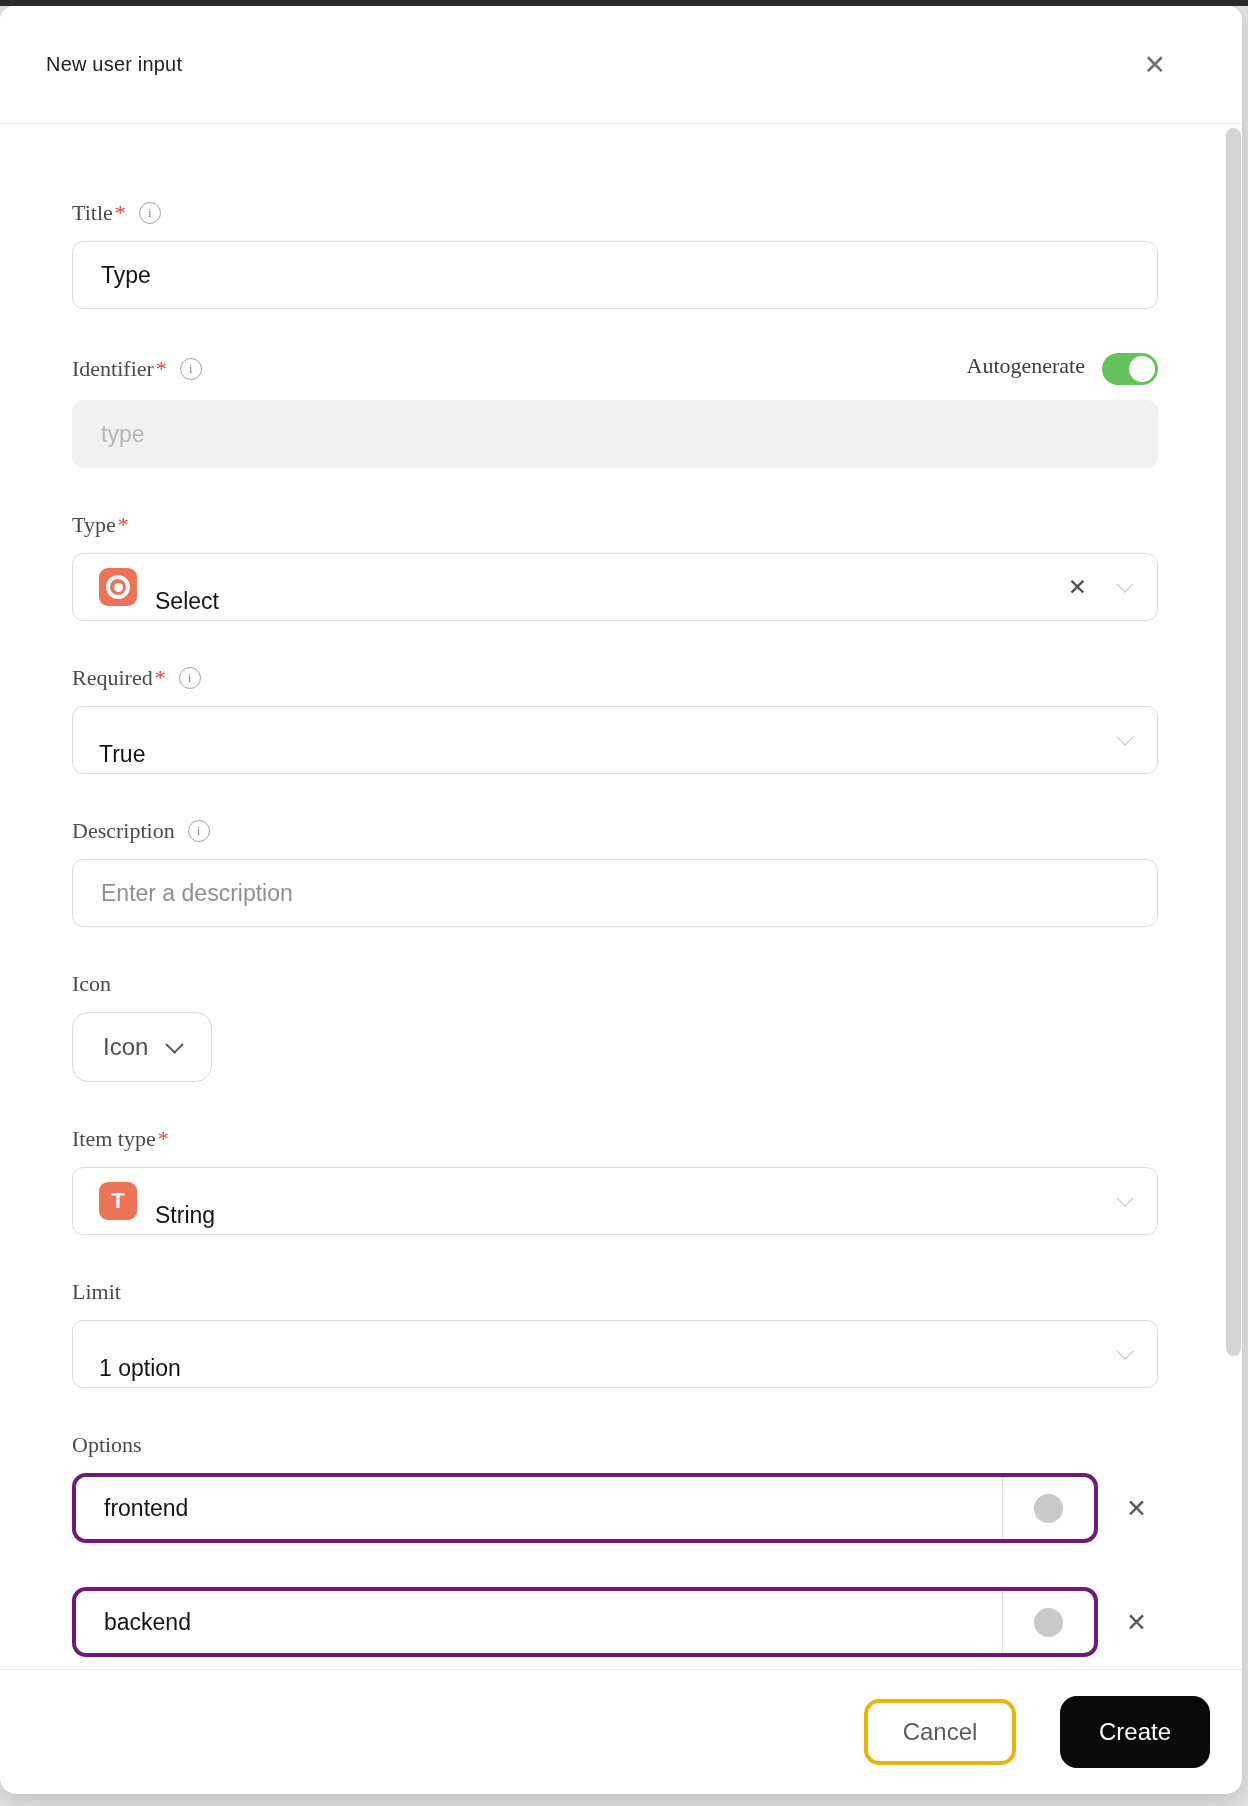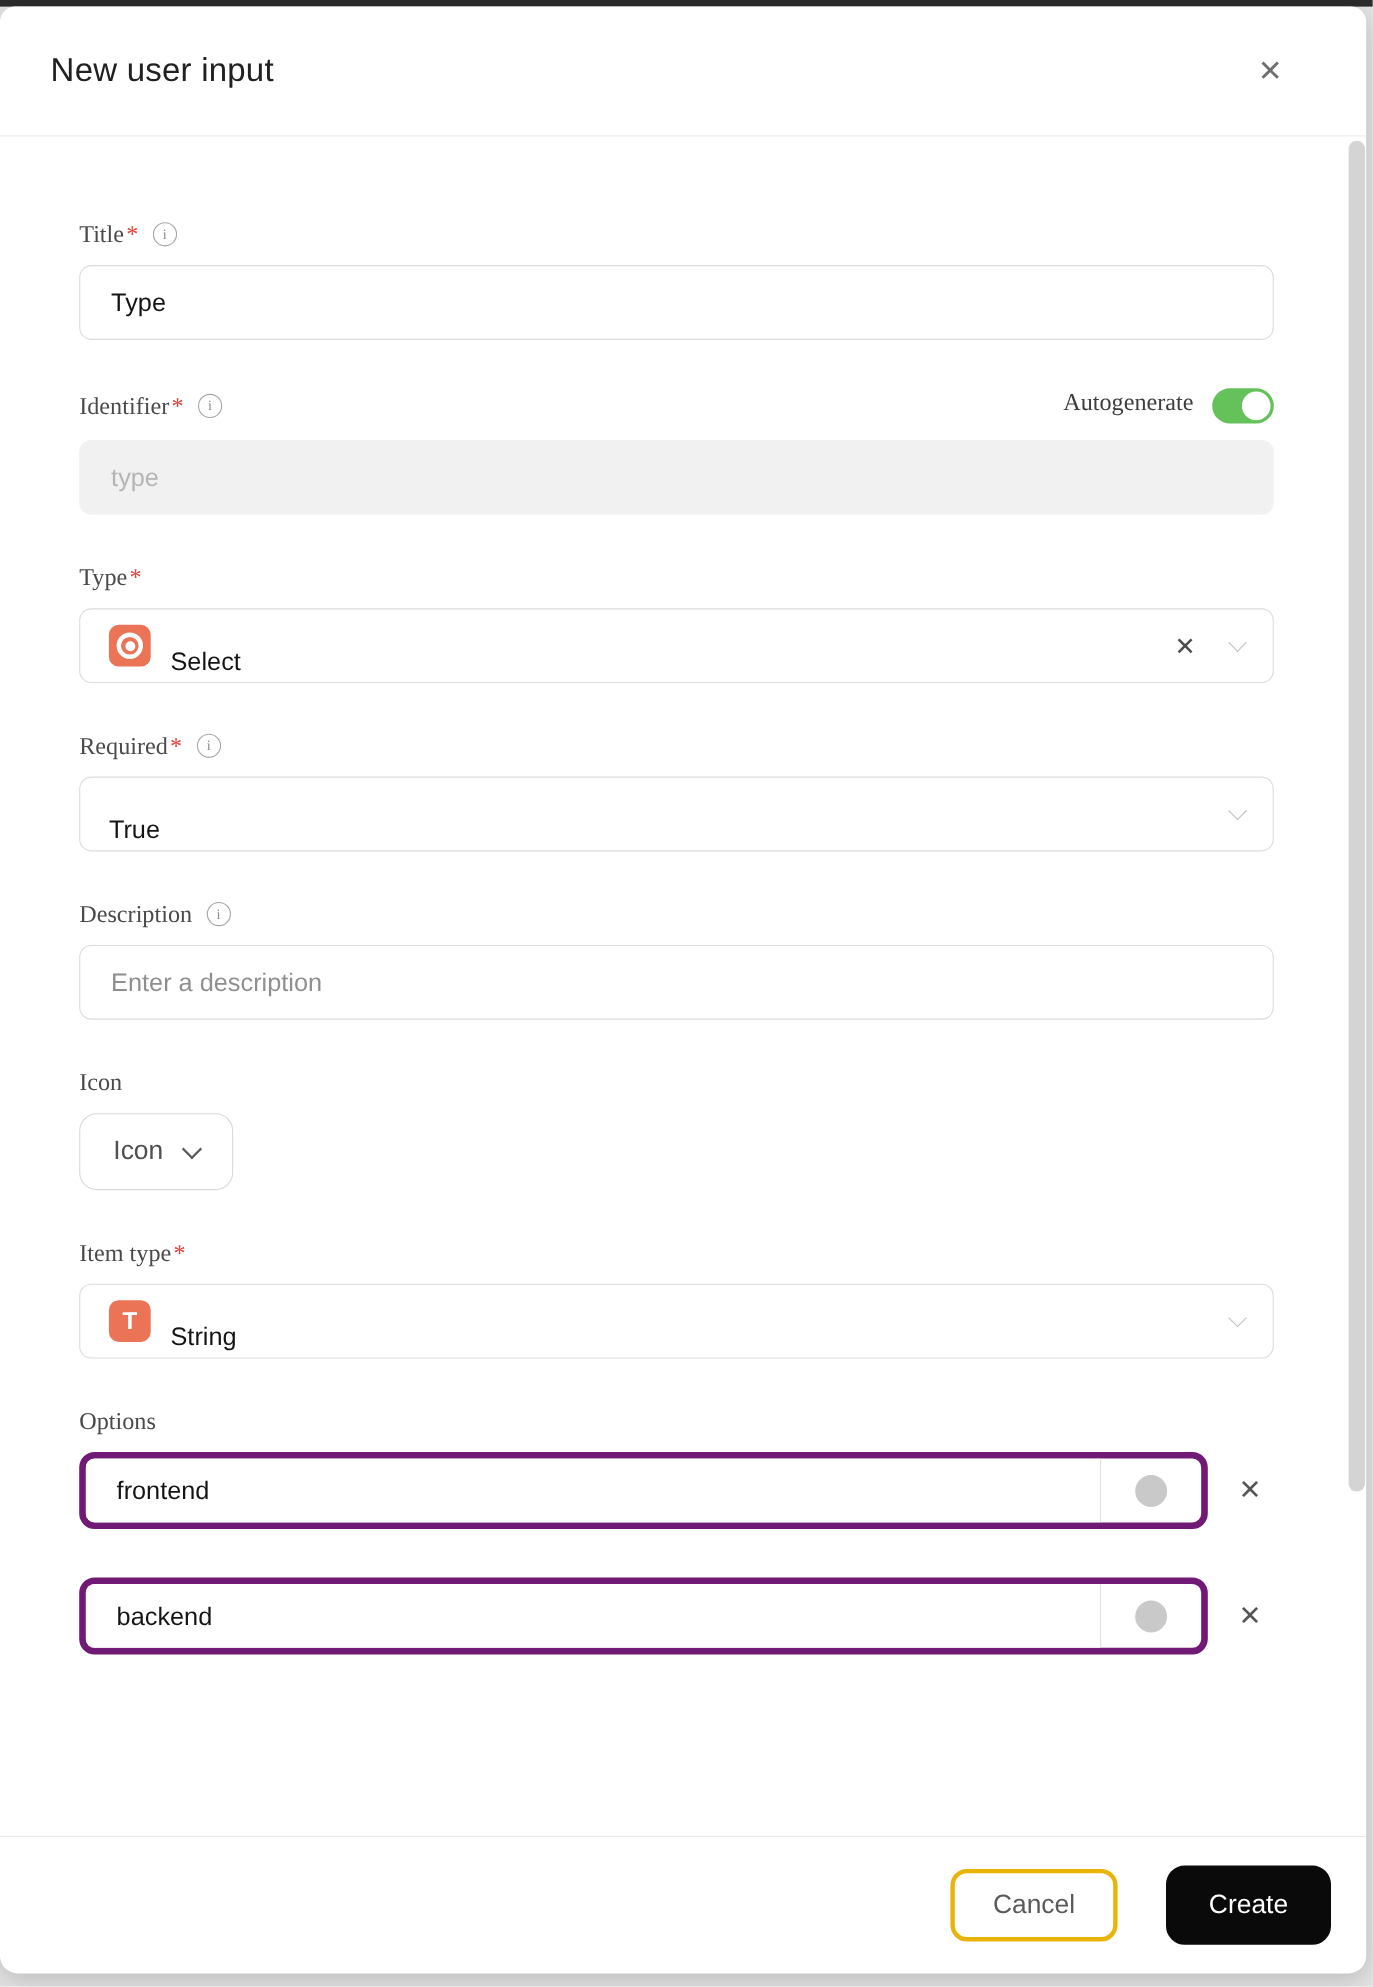--- a/index.html
+++ b/index.html
@@ -17,21 +17,21 @@
     background:#ffffff; border-radius:14px 14px 16px 16px;
     display:flex; flex-direction:column;
     box-shadow:0 6px 24px rgba(0,0,0,0.18);
   }
 
   
   .modal-header {
     flex:0 0 118px; border-bottom:1px solid #ececec;
     display:flex; align-items:center; padding-left:46px; position:relative;
   }
-  .modal-title { font-size:30px; color:#212121; letter-spacing:.2px; }
+  .modal-title { font-size:20px; color:#212121; letter-spacing:.2px; }
   .close-button {
     position:absolute; right:76px; top:50%; transform:translateY(-50%);
     font-size:27px; color:#6f6f6f; line-height:1; cursor:pointer; background:none; border:none;
     font-family:"Liberation Sans","DejaVu Sans",sans-serif;
   }
 
   
   .modal-body { flex:1 1 auto; padding:76px 84px 0 72px; position:relative; overflow:hidden; }
 
   .field { margin-bottom:44px; }
@@ -84,21 +84,21 @@
     border:1px solid #d9d9d9; border-radius:16px; background:#fff; cursor:pointer;
     font-size:24px; color:#4f4f4f; font-family:"Liberation Sans","DejaVu Sans",sans-serif;
   }
   .chevron-bold {
     width:13px; height:13px; border-right:2.8px solid #5a5a5a; border-bottom:2.8px solid #5a5a5a;
     transform:rotate(45deg) translate(-2px,-2px);
   }
 
   .option-row { display:flex; align-items:center; margin-bottom:44px; }
   .option-box {
-    width:1026px; height:70px; border:6px solid #701a75; border-radius:14px;
+    width:1026px; height:70px; border:4px solid #701a75; border-radius:14px;
     display:flex; overflow:hidden; background:#fff;
   }
   .option-input {
     flex:1 1 auto; border:none; outline:none; font-size:23px; color:#141414; padding:0 28px;
     font-family:"Liberation Sans","DejaVu Sans",sans-serif;
   }
   .swatch-seg { flex:0 0 92px; border-left:1px solid #e0e0e0; display:flex; align-items:center; justify-content:center; cursor:pointer; }
   .swatch { width:29px; height:29px; border-radius:50%; background:#c9c9c9; }
   .option-remove { margin-left:28px; font-size:25px; color:#565656; line-height:1; cursor:pointer; background:none; border:none;
     font-family:"Liberation Sans","DejaVu Sans",sans-serif; }
@@ -233,20 +233,32 @@
       <div class="select">
         <span class="badge">
             <span class="badge-letter">T</span>
           </span>
         <span class="select-value">String</span>
         <span class="spacer"></span>
         <span class="chevron"></span>
       </div>
     </div>
 
+    <div class="field">
+      <div class="label-row">
+        <span class="label">
+            <span>Limit</span>
+          </span>
+      </div>
+      <div class="select">
+        <span class="select-value">1 option</span>
+        <span class="spacer"></span>
+        <span class="chevron"></span>
+      </div>
+    </div>
 
     <div class="field">
       <div class="label-row">
         <span class="label">
             <span>Options</span>
           </span>
       </div>
 
       <div class="option-row">
         <div class="option-box">

